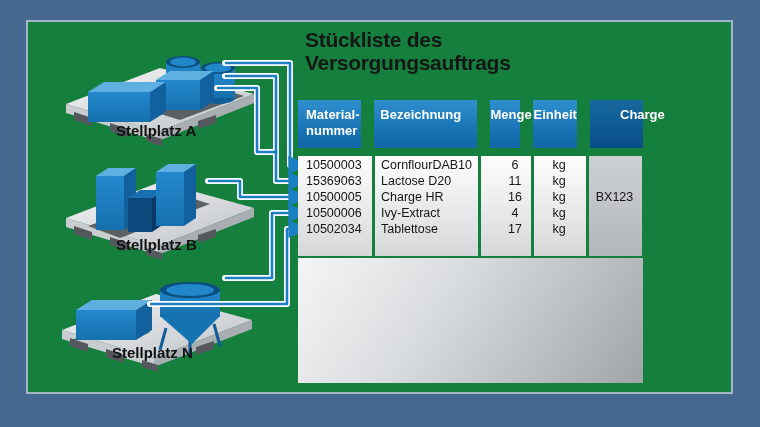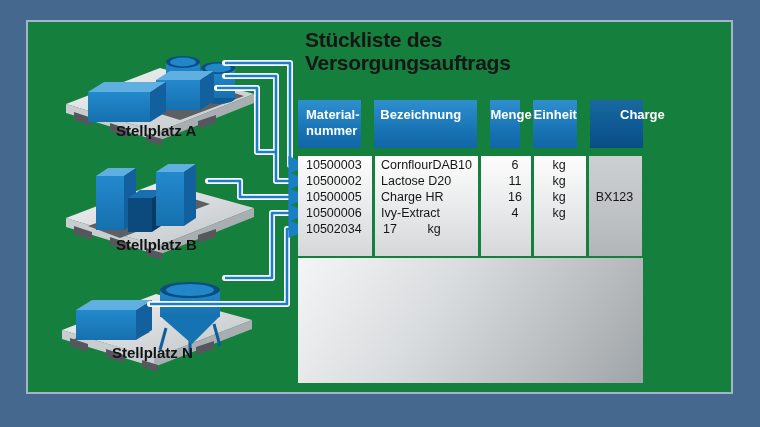--- a/index.html
+++ b/index.html
@@ -193,21 +193,21 @@
       <div class="colbg dark" style="left:291px;width:53px"></div>
       <div class="rows" id="tbl-rows">
           <div class="row">
             <div class="cell c0 pl">10500003</div>
             <div class="cell c1 pl2">CornflourDAB10</div>
             <div class="cell c2 ctr">6</div>
             <div class="cell c3 ctr">kg</div>
             <div class="cell c4 ctr"></div>
           </div>
           <div class="row">
-            <div class="cell c0 pl">10500002</div>
+            <div class="cell c0 pl">15369063</div>
             <div class="cell c1 pl2">Lactose D20</div>
             <div class="cell c2 ctr">11</div>
             <div class="cell c3 ctr">kg</div>
             <div class="cell c4 ctr"></div>
           </div>
           <div class="row">
             <div class="cell c0 pl">10500005</div>
             <div class="cell c1 pl2">Charge HR</div>
             <div class="cell c2 ctr">16</div>
             <div class="cell c3 ctr">kg</div>
@@ -215,20 +215,21 @@
           </div>
           <div class="row">
             <div class="cell c0 pl">10500006</div>
             <div class="cell c1 pl2">Ivy-Extract</div>
             <div class="cell c2 ctr">4</div>
             <div class="cell c3 ctr">kg</div>
             <div class="cell c4 ctr"></div>
           </div>
           <div class="row">
             <div class="cell c0 pl">10502034</div>
+            <div class="cell c1 pl2">Tablettose</div>
             <div class="cell c2 ctr">17</div>
             <div class="cell c3 ctr">kg</div>
             <div class="cell c4 ctr"></div>
           </div>
         </div>
     </div>
 
   </div>
 </div>
 

